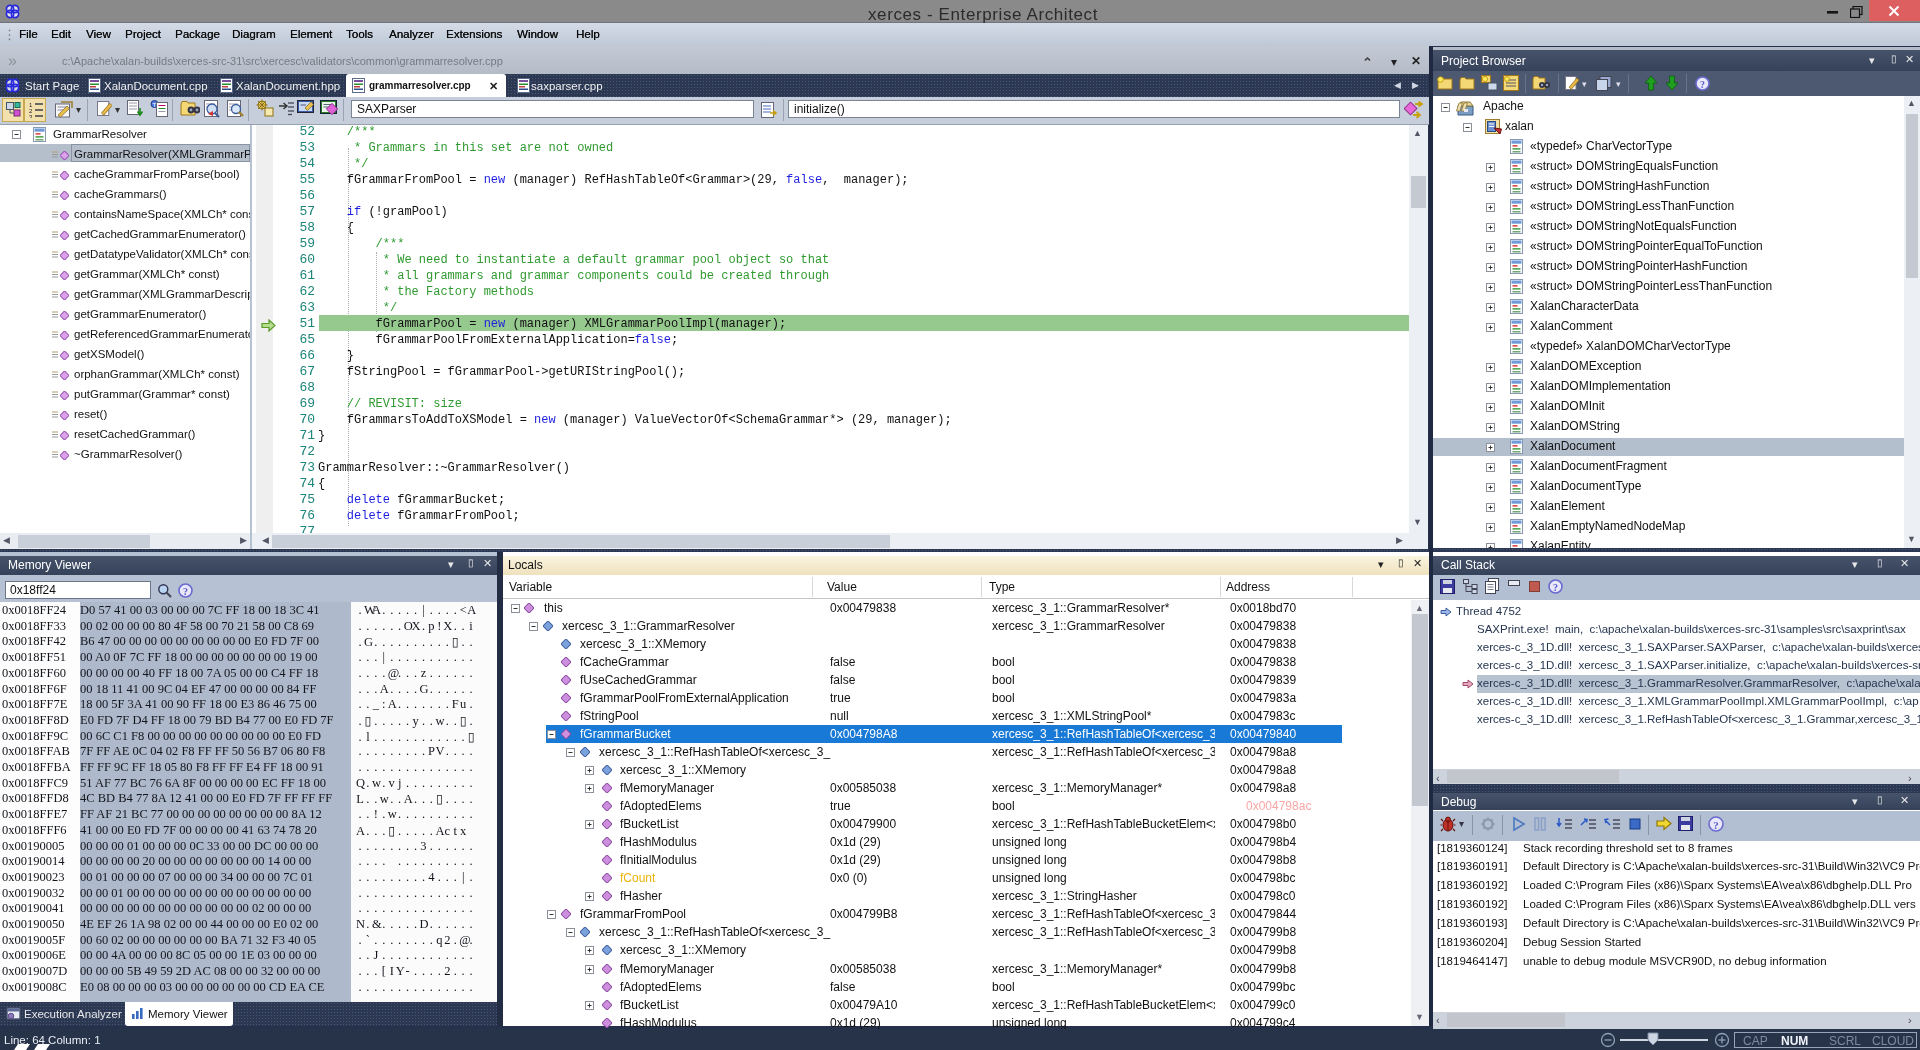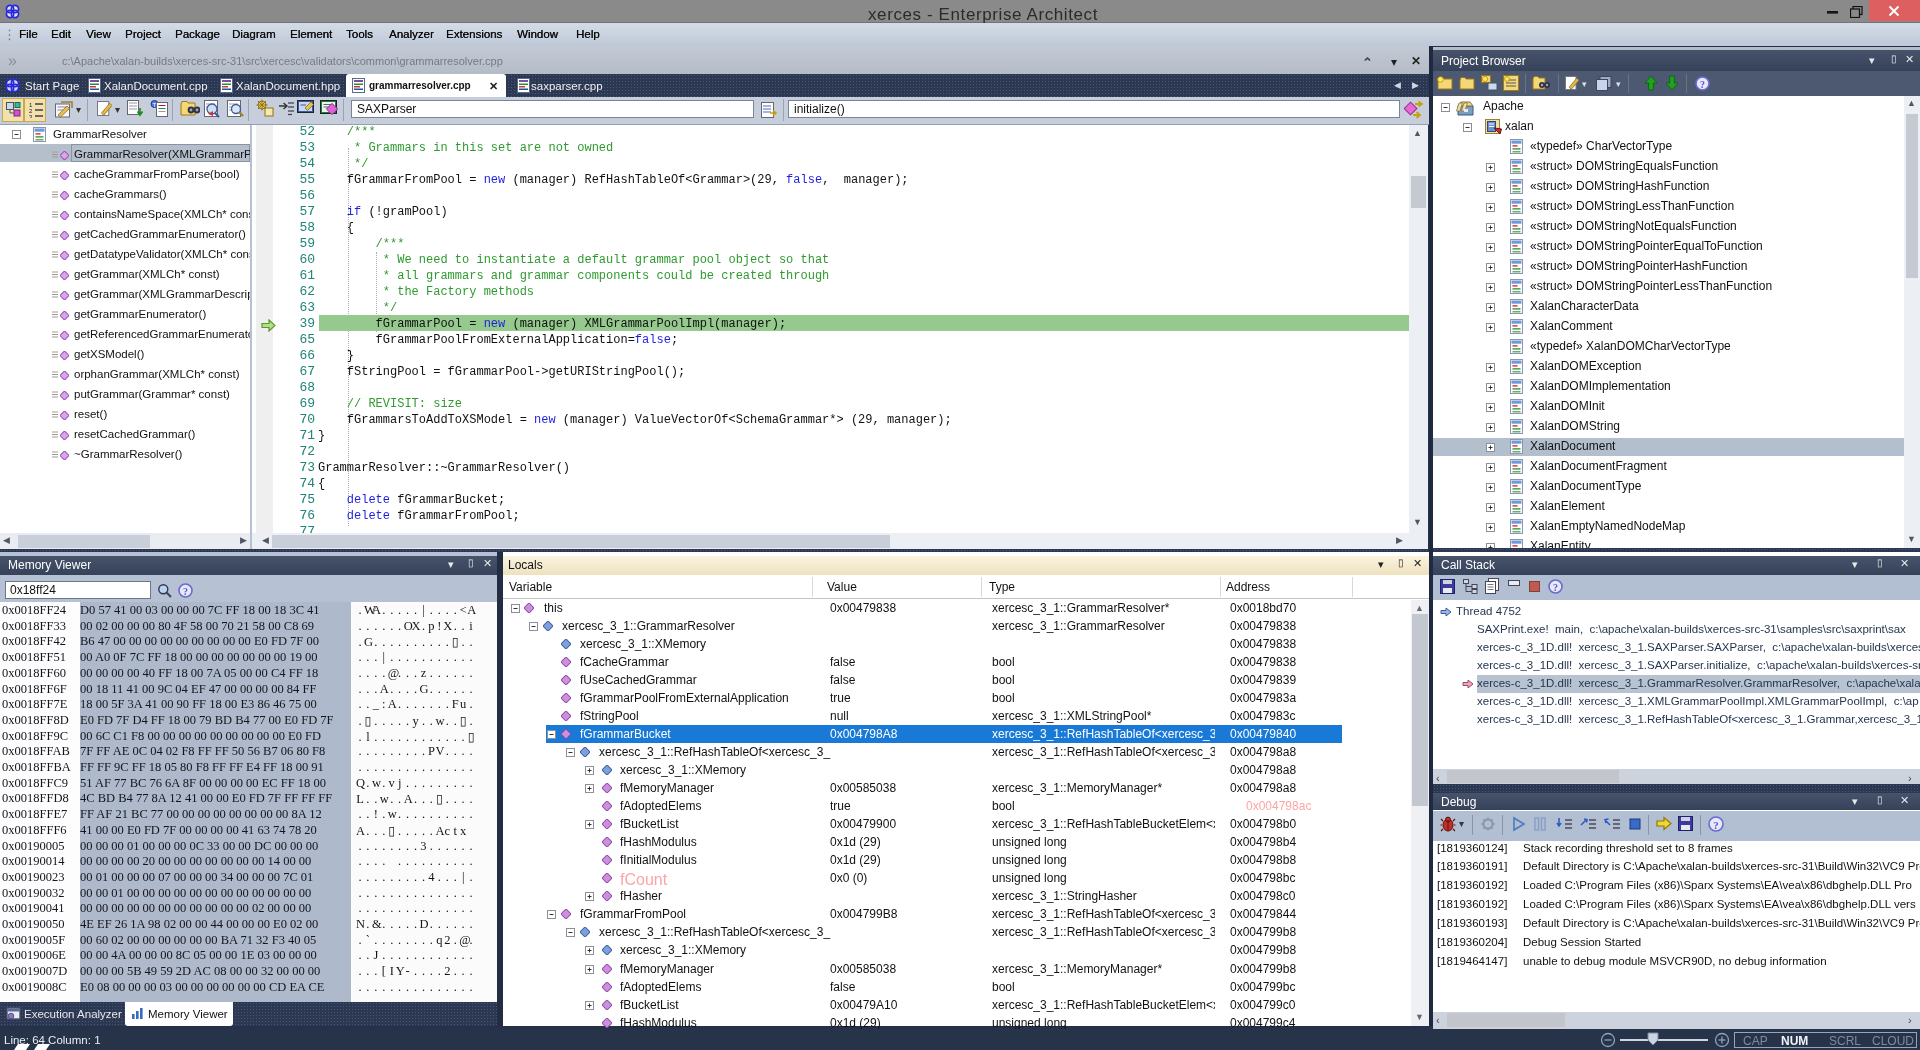--- a/index.html
+++ b/index.html
@@ -396,21 +396,21 @@
 <div class="a ln" style="left:287px;top:236px;width:28px">59</div>
 <div class="a code" style="left:318px;top:236px"><span class="cm">        /***</span></div>
 <div class="a ln" style="left:287px;top:252px;width:28px">60</div>
 <div class="a code" style="left:318px;top:252px"><span class="cm">         * We need to instantiate a default grammar pool object so that</span></div>
 <div class="a ln" style="left:287px;top:268px;width:28px">61</div>
 <div class="a code" style="left:318px;top:268px"><span class="cm">         * all grammars and grammar components could be created through</span></div>
 <div class="a ln" style="left:287px;top:284px;width:28px">62</div>
 <div class="a code" style="left:318px;top:284px"><span class="cm">         * the Factory methods</span></div>
 <div class="a ln" style="left:287px;top:300px;width:28px">63</div>
 <div class="a code" style="left:318px;top:300px"><span class="cm">         */</span></div>
-<div class="a ln" style="left:287px;top:316px;width:28px">39</div>
+<div class="a ln" style="left:287px;top:316px;width:28px">51</div>
 <div class="a code" style="left:318px;top:316px">        fGrammarPool = <span class="kw">new</span> (manager) XMLGrammarPoolImpl(manager);</div>
 <div class="a ln" style="left:287px;top:332px;width:28px">65</div>
 <div class="a code" style="left:318px;top:332px">        fGrammarPoolFromExternalApplication=<span class="kw">false</span>;</div>
 <div class="a ln" style="left:287px;top:348px;width:28px">66</div>
 <div class="a code" style="left:318px;top:348px">    }</div>
 <div class="a ln" style="left:287px;top:364px;width:28px">67</div>
 <div class="a code" style="left:318px;top:364px">    fStringPool = fGrammarPool-&gt;getURIStringPool();</div>
 <div class="a ln" style="left:287px;top:380px;width:28px">68</div>
 <div class="a ln" style="left:287px;top:396px;width:28px">69</div>
 <div class="a code" style="left:318px;top:396px"><span class="cm">    // REVISIT: size</span></div>
@@ -1041,21 +1041,21 @@
 <svg class="a" style="left:602px;top:855px" width="10" height="10" viewBox="0 0 10 10">
     <rect x="1.4000000000000004" y="1.4000000000000004" width="7.199999999999999" height="7.199999999999999" transform="rotate(45 5.0 5.0)" fill="#cf8fdf" stroke="#8a4aa0" stroke-width="1"></rect>
   </svg>
 <div class="a tx" style="left:620px;top:853px;font-size:12px;color:#111">fInitialModulus</div>
 <div class="a tx" style="left:830px;top:853px;font-size:12px;color:#111">0x1d (29)</div>
 <div class="a tx" style="left:992px;top:853px;font-size:12px;color:#111;width:223px;overflow:hidden">unsigned long</div>
 <div class="a tx" style="left:1230px;top:853px;font-size:12px;color:#111">0x004798b8</div>
 <svg class="a" style="left:602px;top:873px" width="10" height="10" viewBox="0 0 10 10">
     <rect x="1.4000000000000004" y="1.4000000000000004" width="7.199999999999999" height="7.199999999999999" transform="rotate(45 5.0 5.0)" fill="#cf8fdf" stroke="#8a4aa0" stroke-width="1"></rect>
   </svg>
-<div class="a tx" style="left:620px;top:871px;font-size:16px;color:#fca5a5">fCount</div>
+<div class="a tx" style="left:620px;top:871px;font-size:12px;color:#eab308">fCount</div>
 <div class="a tx" style="left:830px;top:871px;font-size:12px;color:#111">0x0 (0)</div>
 <div class="a tx" style="left:992px;top:871px;font-size:12px;color:#111;width:223px;overflow:hidden">unsigned long</div>
 <div class="a tx" style="left:1230px;top:871px;font-size:12px;color:#111">0x004798bc</div>
 <svg class="a" style="left:585px;top:892px" width="9" height="9" viewBox="0 0 9 9">
     <rect x="0.5" y="0.5" width="8" height="8" fill="#fff" stroke="#8a8f98"></rect>
     <line x1="2.5" y1="4.5" x2="6.5" y2="4.5" stroke="#333" stroke-width="1"></line>
     <line x1="4.5" y1="2.5" x2="4.5" y2="6.5" stroke="#333" stroke-width="1"></line>
   </svg>
 <svg class="a" style="left:602px;top:891px" width="10" height="10" viewBox="0 0 10 10">
     <rect x="1.4000000000000004" y="1.4000000000000004" width="7.199999999999999" height="7.199999999999999" transform="rotate(45 5.0 5.0)" fill="#cf8fdf" stroke="#8a4aa0" stroke-width="1"></rect>

